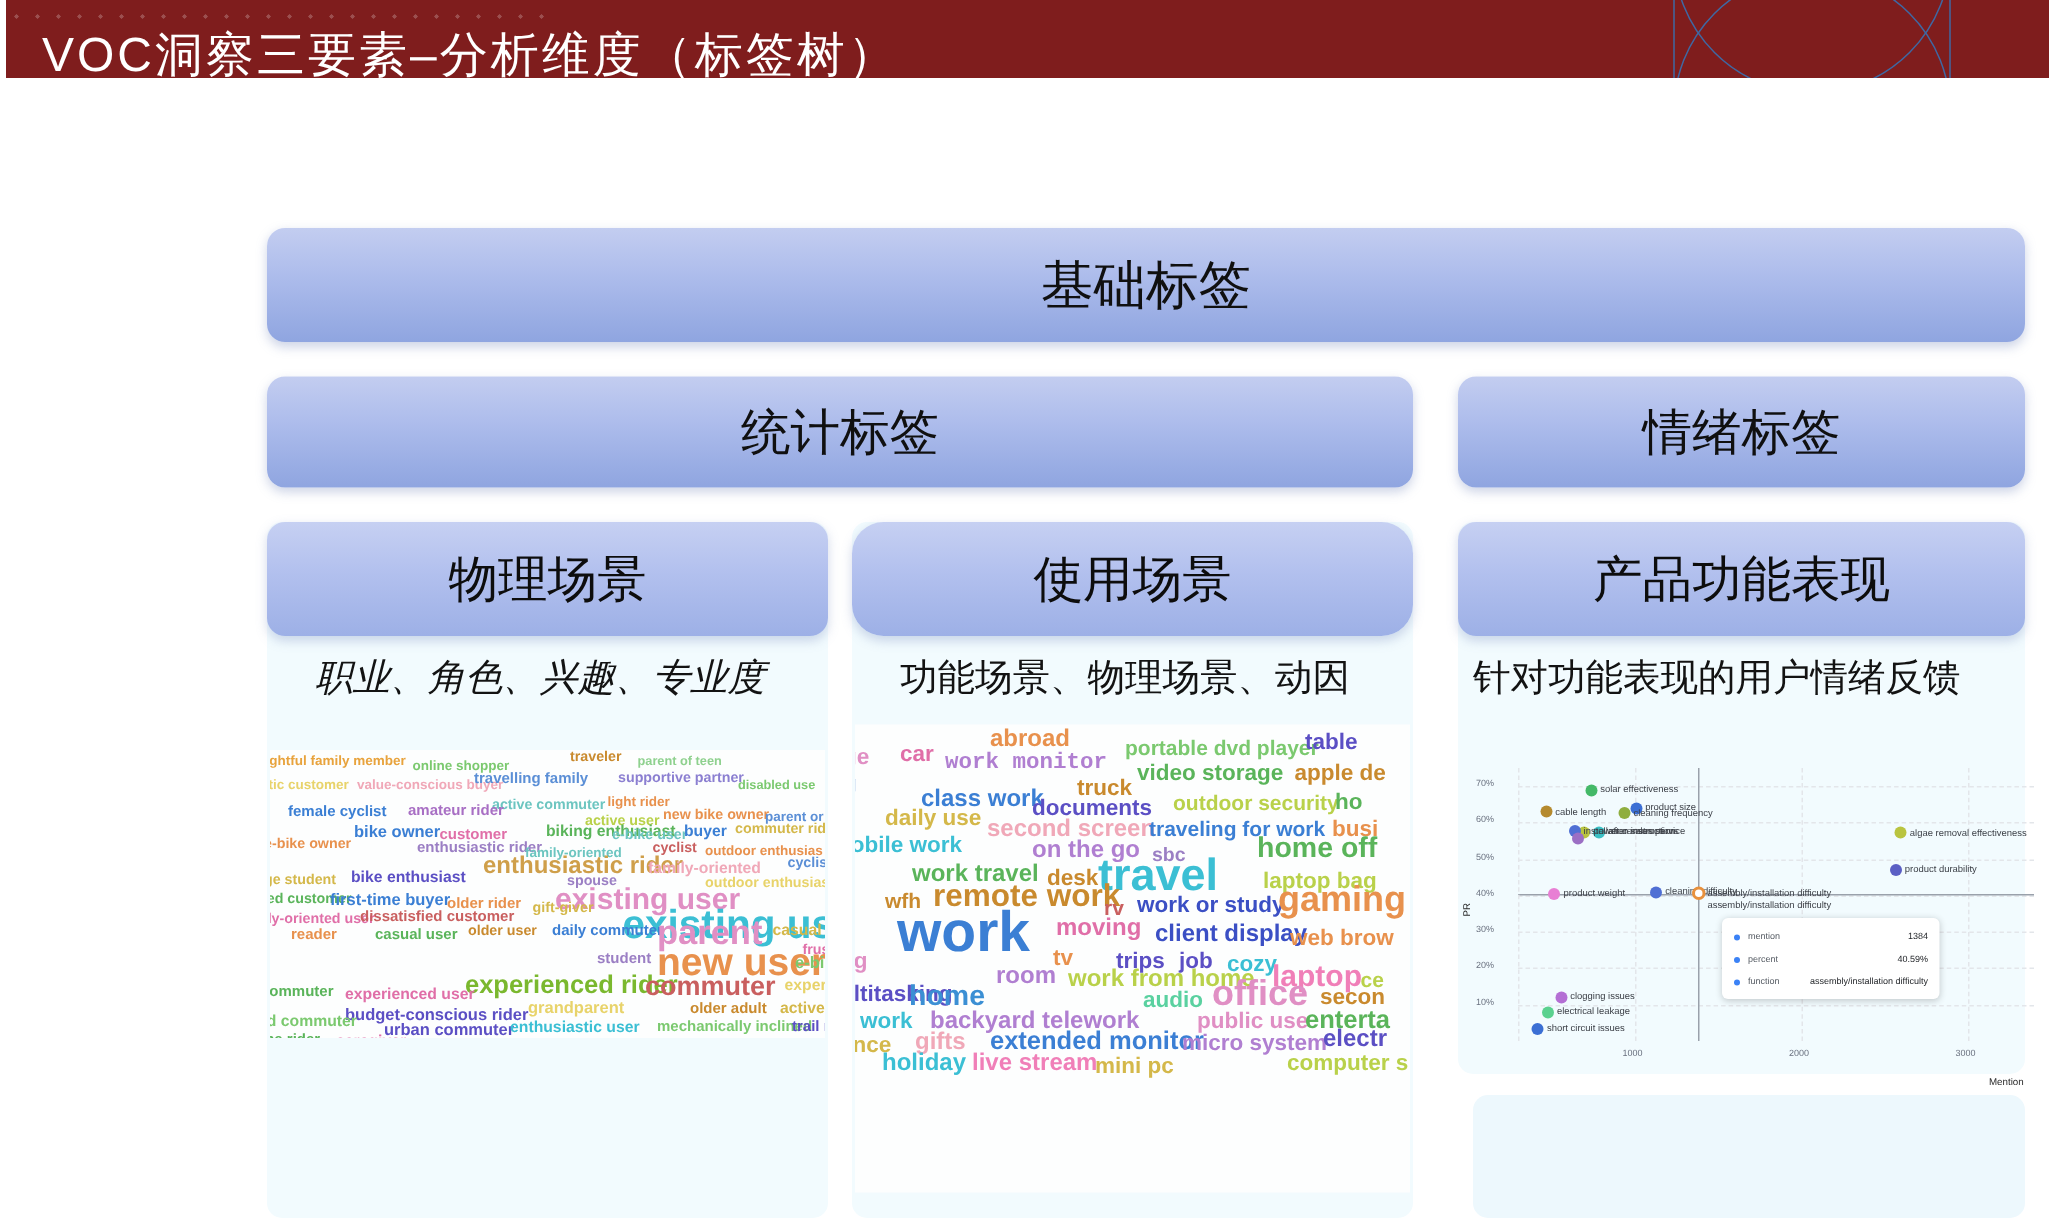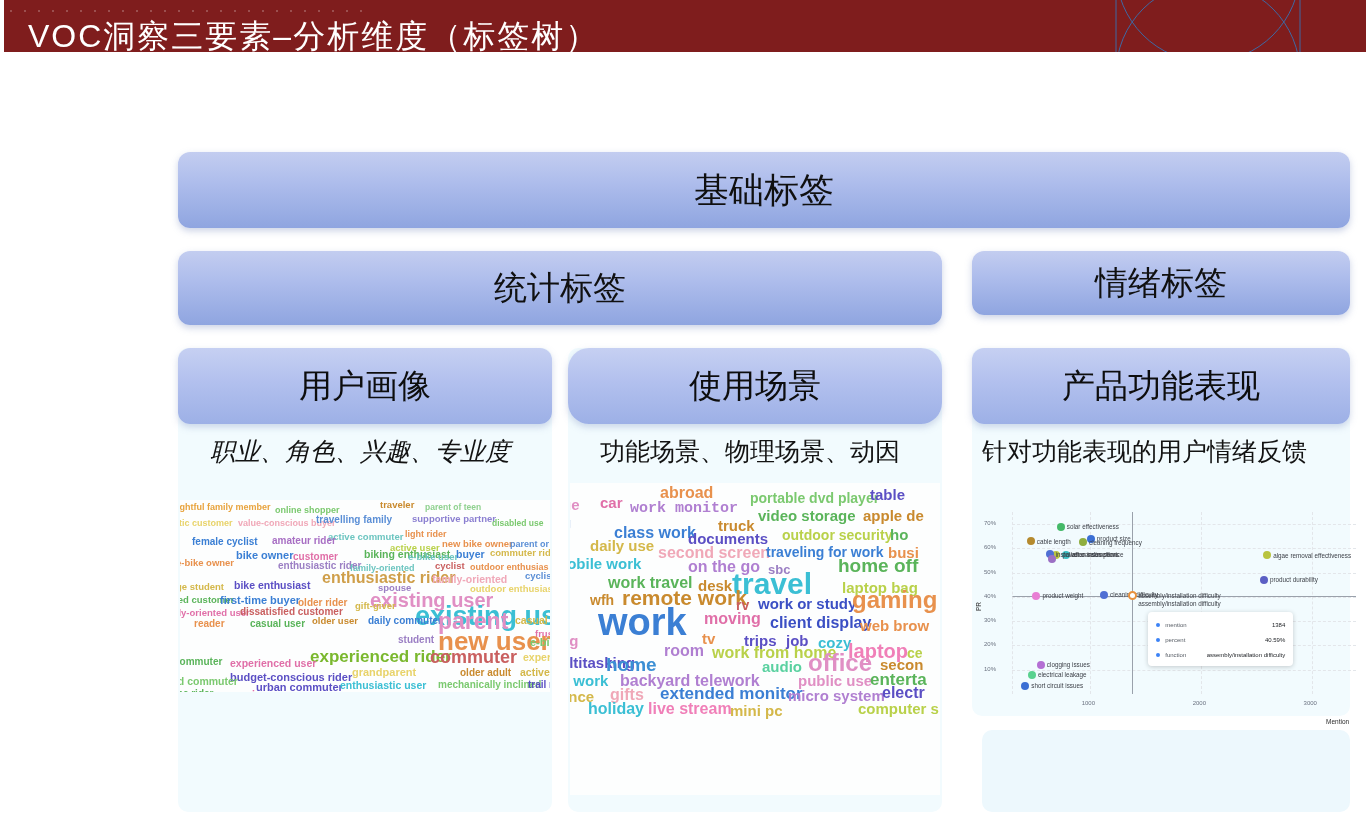--- a/index.html
+++ b/index.html
@@ -47,21 +47,21 @@
     position: absolute;
     border-radius: 12px;
     background: linear-gradient(to bottom, #c3cdf0 0%, #aebdec 40%, #8fa5e0 100%);
     box-shadow: 0 3px 7px rgba(120,140,190,.38);
     display: flex; align-items: center; justify-content: center;
     color: #101010;
     font-weight: 400;
   }
   #box-base   { left: 178px; top: 152px; width: 1172px; height: 76px; font-size: 35px; }
   #box-stat   { left: 178px; top: 251px; width: 764px; height: 74px; font-size: 33px; }
-  #box-emo    { left: 972px; top: 251px; width: 378px; height: 64px; font-size: 33px; }
+  #box-emo    { left: 972px; top: 251px; width: 378px; height: 74px; font-size: 33px; }
 
   
   .col-panel {
     position: absolute;
     background: #f2fbfe;
     border-radius: 10px;
     overflow: hidden;
   }
   #panel-1 { left: 178px; top: 348px; width: 374px; height: 464px; }
   #panel-2 { left: 568px; top: 348px; width: 374px; height: 464px; }
@@ -150,21 +150,21 @@
 
 <div class="tagbox" id="box-base">基础标签</div>
 <div class="tagbox" id="box-stat">统计标签</div>
 <div class="tagbox" id="box-emo">情绪标签</div>
 
 <div class="col-panel" id="panel-1"></div>
 <div class="col-panel" id="panel-2"></div>
 <div class="col-panel" id="panel-3"></div>
 <div class="col-panel" id="panel-3b"></div>
 
-<div class="col-head" id="head-1">用户画像</div>
+<div class="col-head" id="head-1">物理场景</div>
 <div class="col-head" id="head-2">使用场景</div>
 <div class="col-head" id="head-3">产品功能表现</div>
 
 <div class="col-sub" id="sub-1">职业、角色、兴趣、专业度</div>
 <div class="col-sub" id="sub-2">功能场景、物理场景、动因</div>
 <div class="col-sub" id="sub-3">针对功能表现的用户情绪反馈</div>
 
 <div class="wc" id="wc-1">
     <span style="left: -6px; top: 3px; font-size: 9px; color: rgb(232, 163, 61);">ughtful family member</span>
     <span style="left: 95px; top: 6px; font-size: 9px; color: rgb(123, 201, 111);">online shopper</span>

